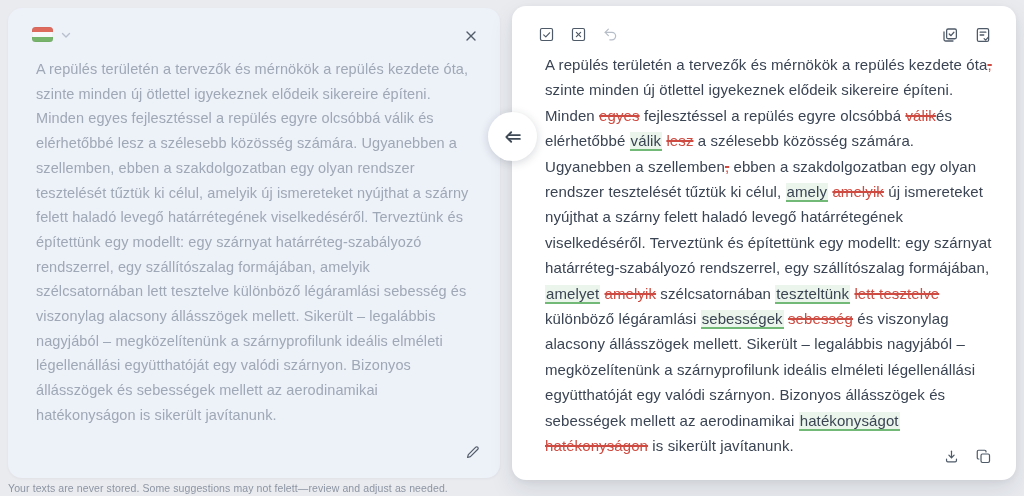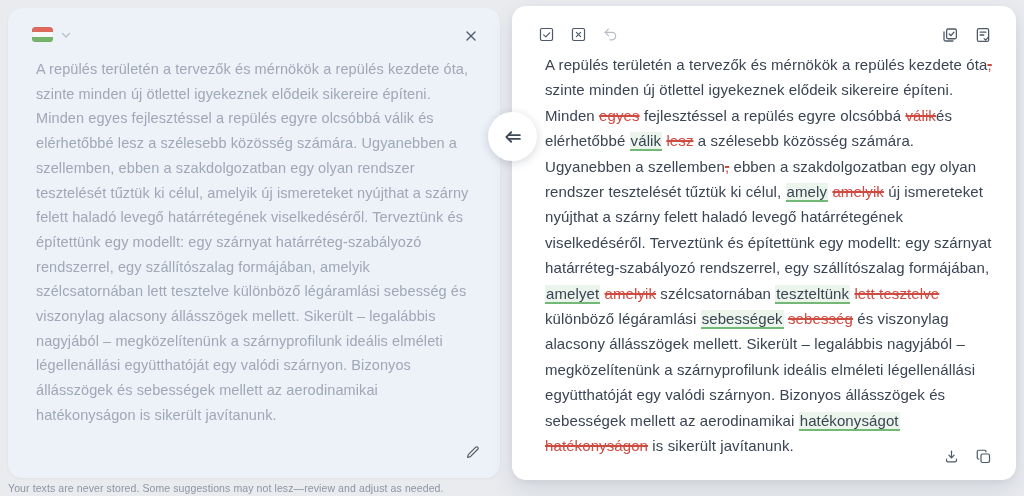--- a/index.html
+++ b/index.html
@@ -212,13 +212,13 @@
       <span>
         <svg width="17" height="17" viewBox="0 0 24 24">
           <rect class="ic" x="8.5" y="8.5" width="12" height="12" rx="2"></rect>
           <path class="ic" d="M5.5 15.5 H5 a1.8 1.8 0 0 1 -1.8 -1.8 V5 A1.8 1.8 0 0 1 5 3.2 h8.7 A1.8 1.8 0 0 1 15.5 5 v0.5"></path>
         </svg>
       </span>
     </button>
   </div>
 </div>
 
-<div class="footer-note">Your texts are never stored. Some suggestions may not lesz—review and adjust as needed.</div>
+<div class="footer-note">Your texts are never stored. Some suggestions may not felett—review and adjust as needed.</div>
 
 </body></html>

